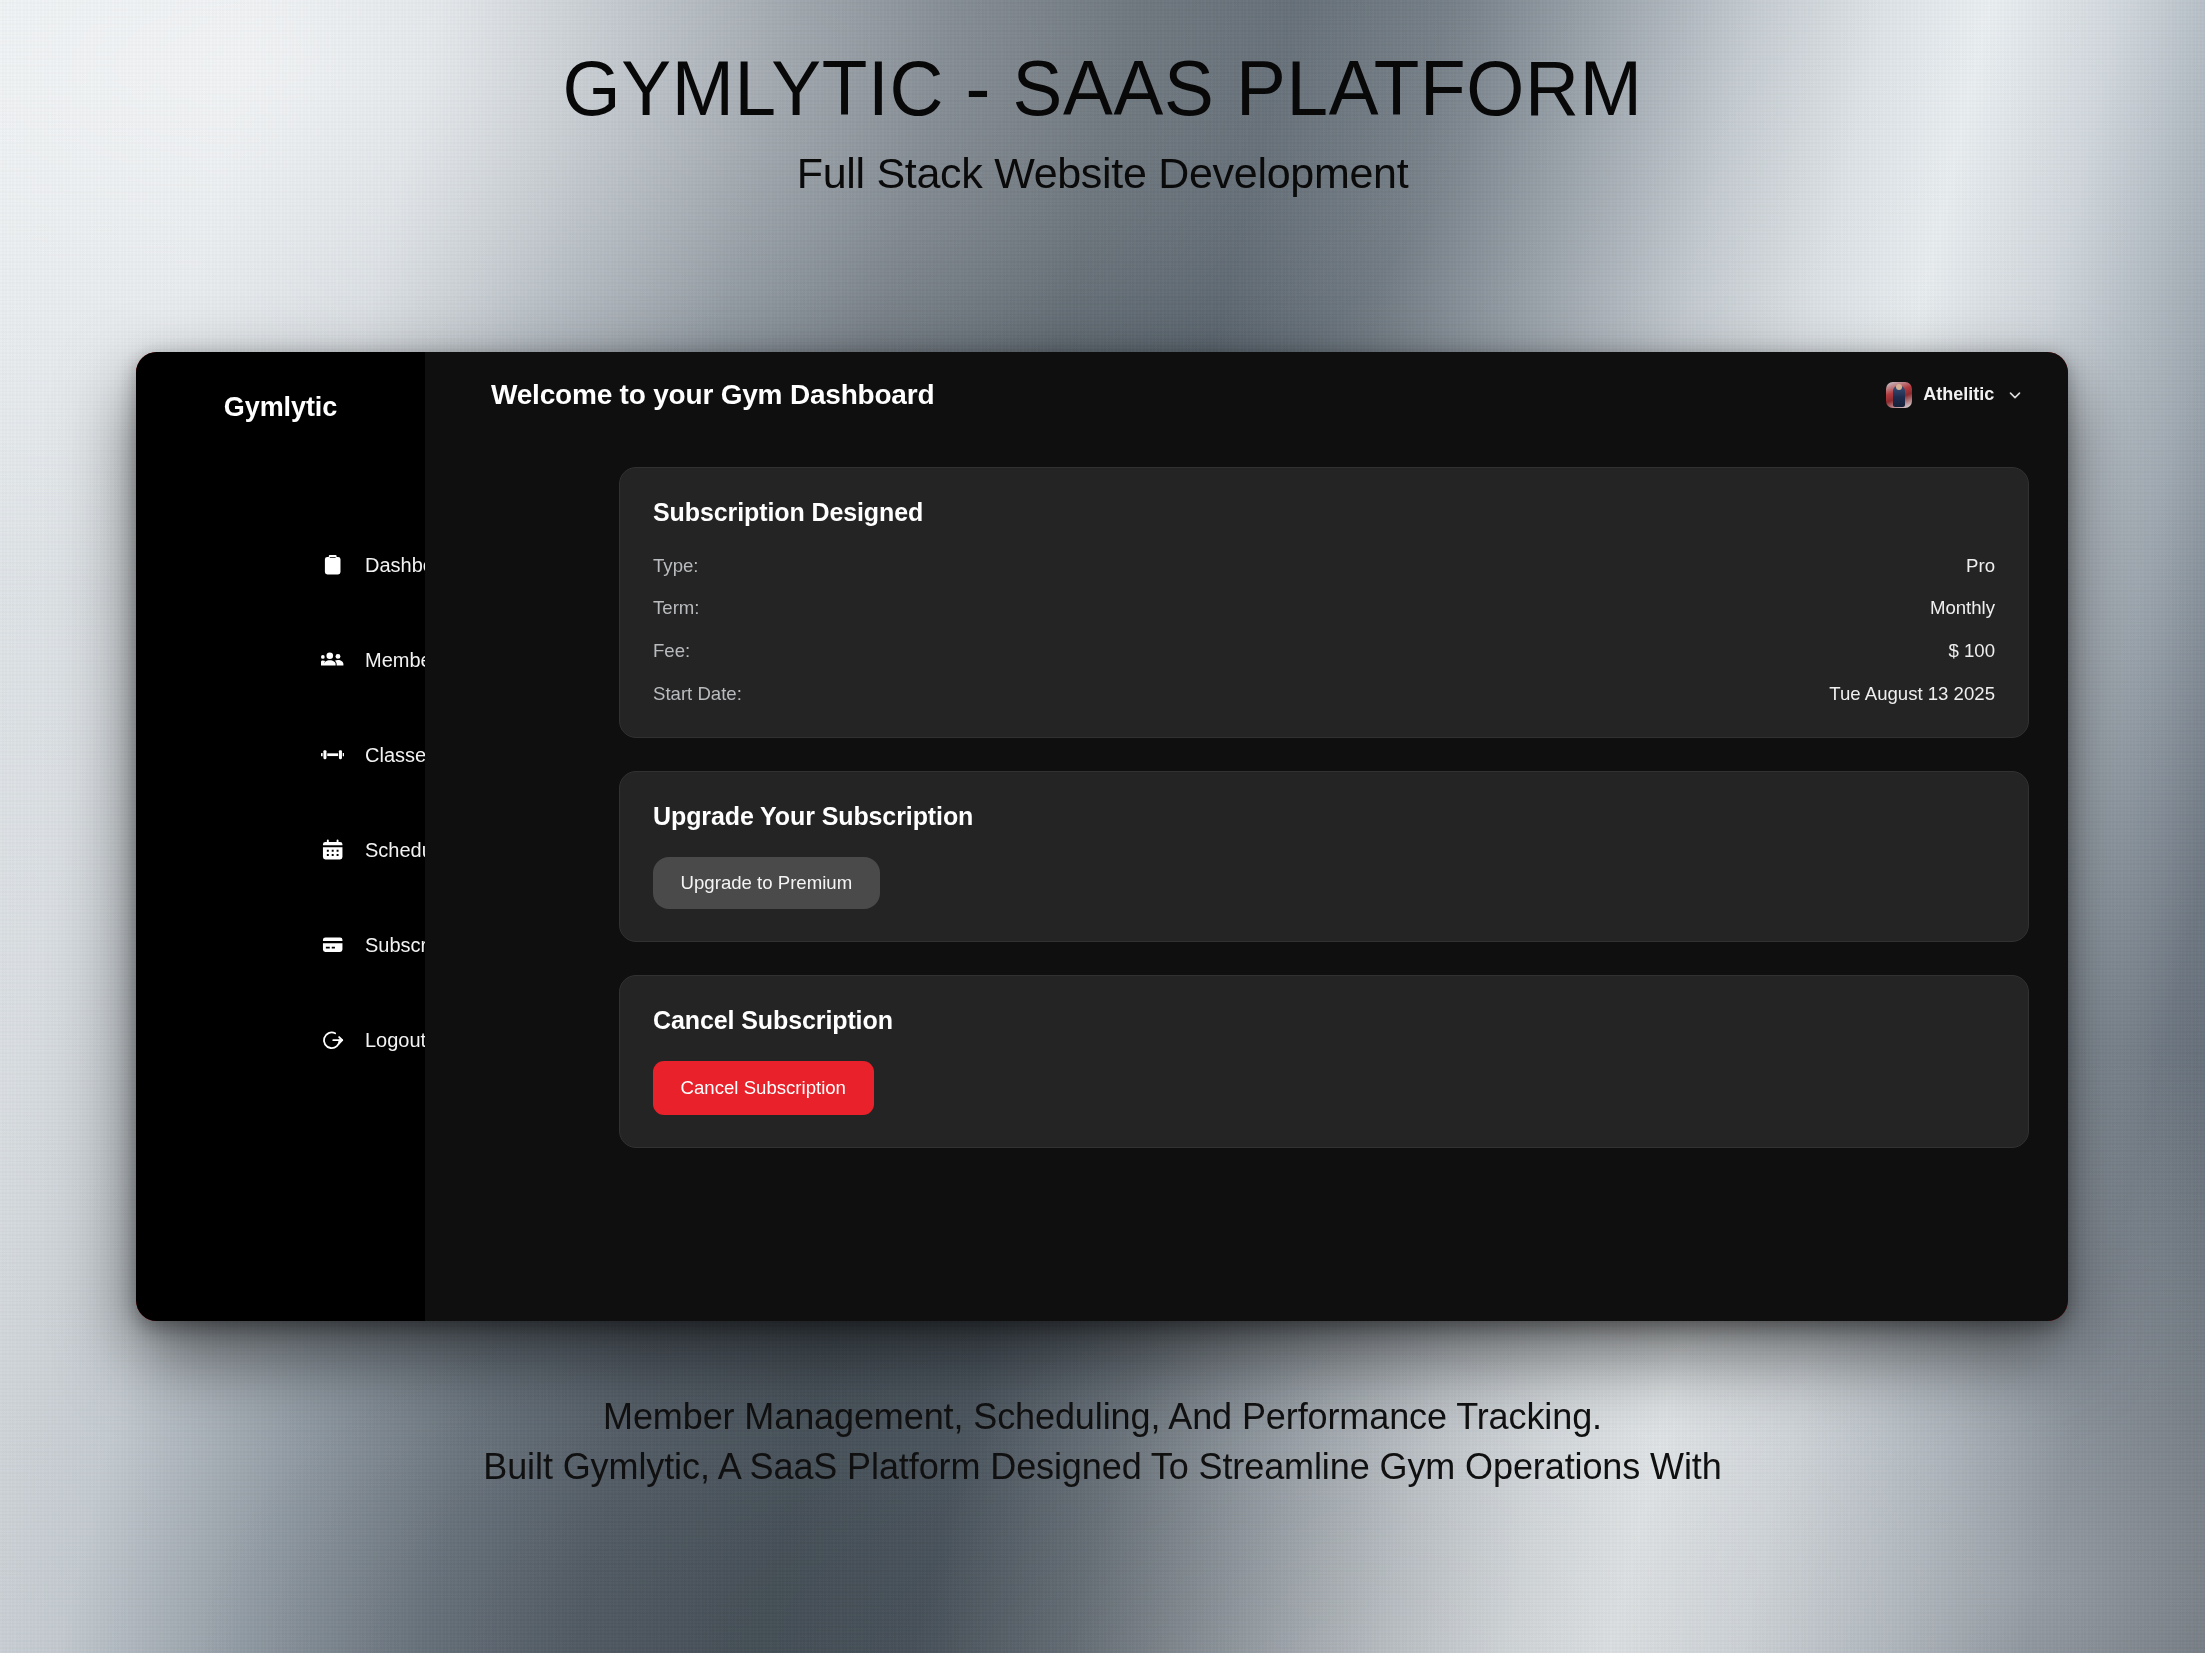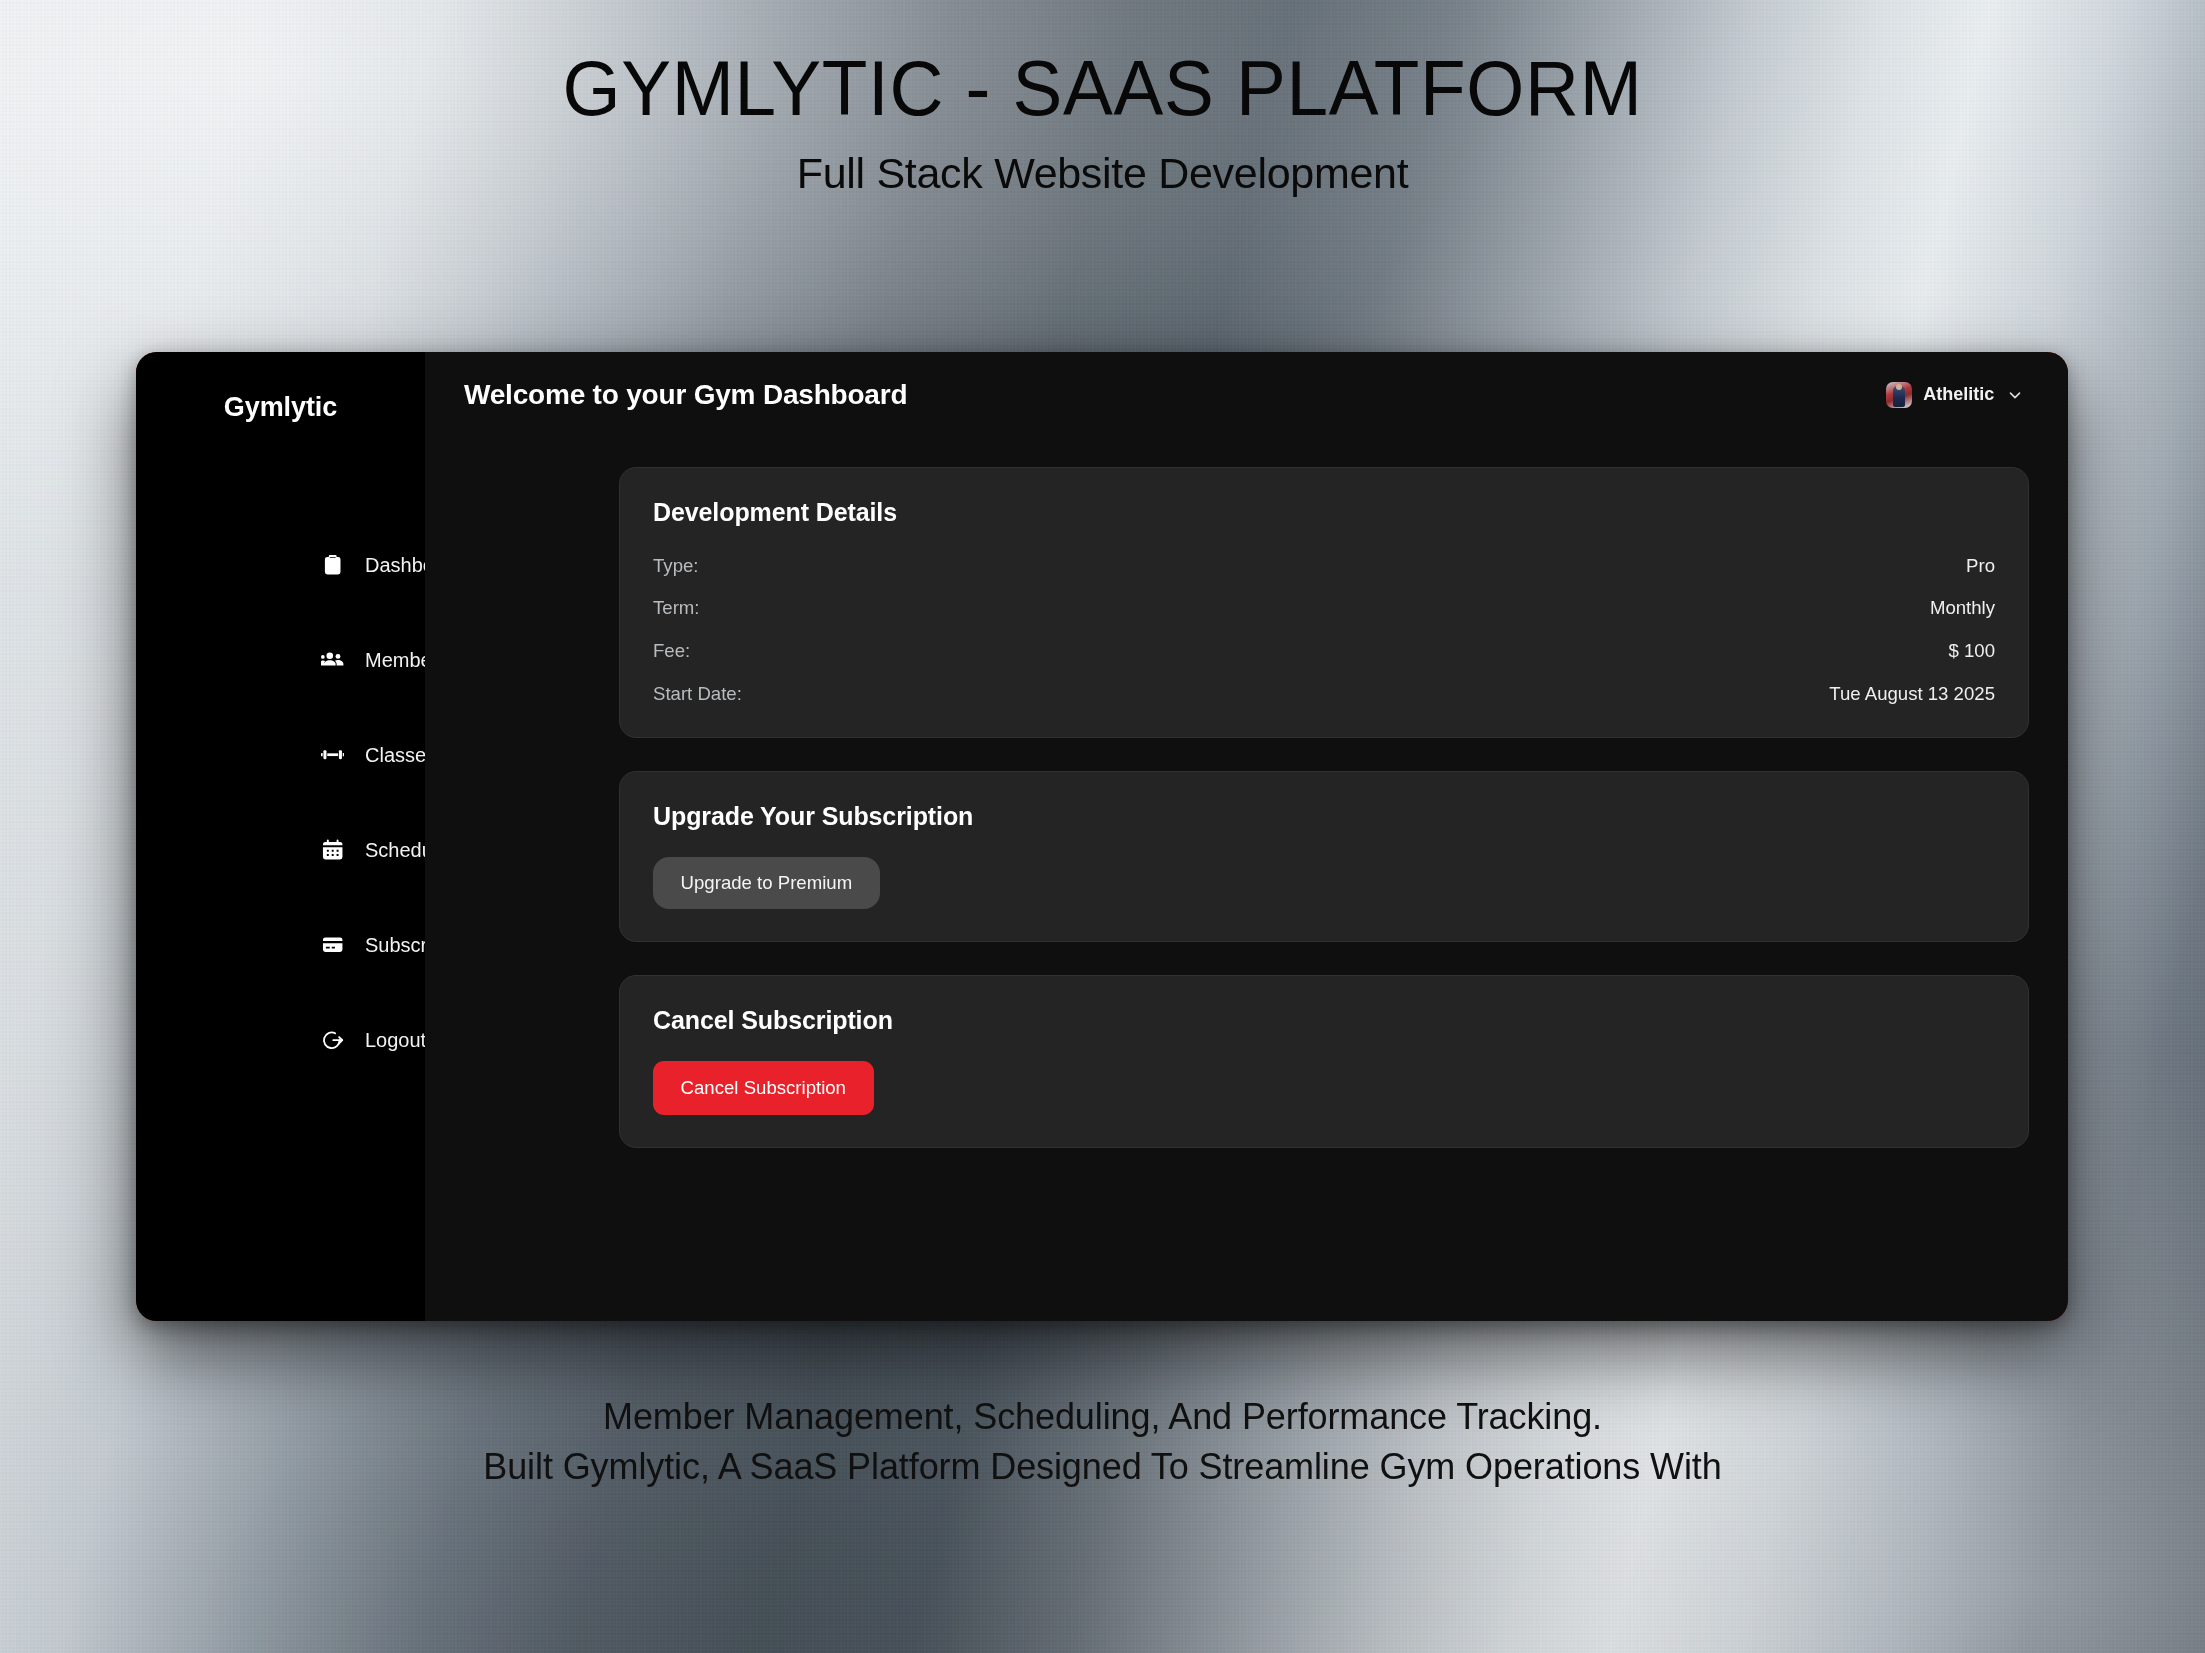--- a/index.html
+++ b/index.html
@@ -155,20 +155,21 @@
     background: #0f0f0f;
     position: relative;
     padding: 0;
   }
   #topbar {
     height: 85px;
     display: flex;
     align-items: center;
     justify-content: space-between;
     padding: 0 44px 0 39px;
+    margin-left: 27px;
   }
   #page-title {
     color: #ffffff;
     font-size: 28px;
     font-weight: 700;
     letter-spacing: -0.2px;
   }
   #user-chip {
     display: flex;
     align-items: center;
@@ -385,21 +386,21 @@
           <svg viewBox="0 0 24 24" fill="none" stroke="currentColor" stroke-width="2.2" stroke-linecap="round" stroke-linejoin="round" aria-hidden="true">
             <path d="M6 9.5l6 6 6-6"></path>
           </svg>
         </span>
       </div>
     </header>
 
     <div id="cards">
 
       <div class="card">
-        <div class="card-title">Development Details</div>
+        <div class="card-title">Subscription Designed</div>
         <div id="sub-rows">
           <div class="sub-row">
             <span class="sub-label">Type:</span>
             <span class="sub-value">Pro</span>
           </div>
           <div class="sub-row">
             <span class="sub-label">Term:</span>
             <span class="sub-value">Monthly</span>
           </div>
           <div class="sub-row">

